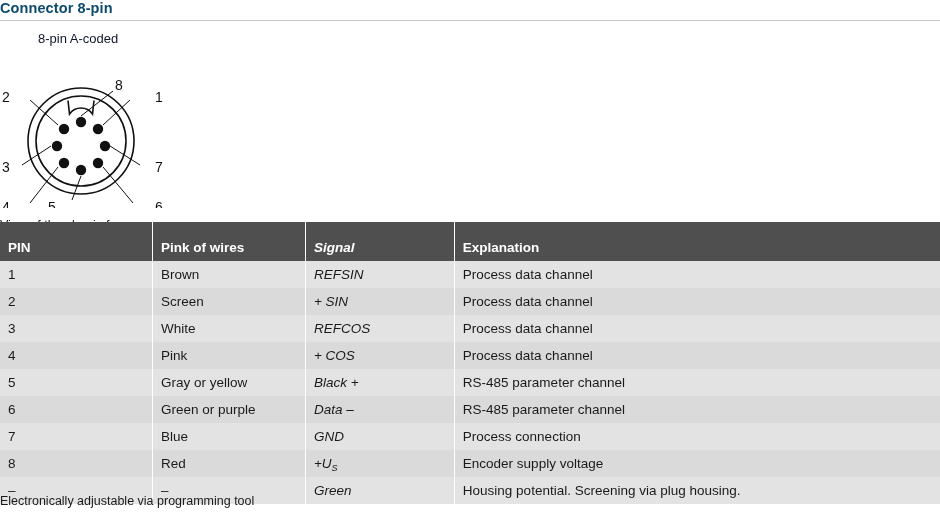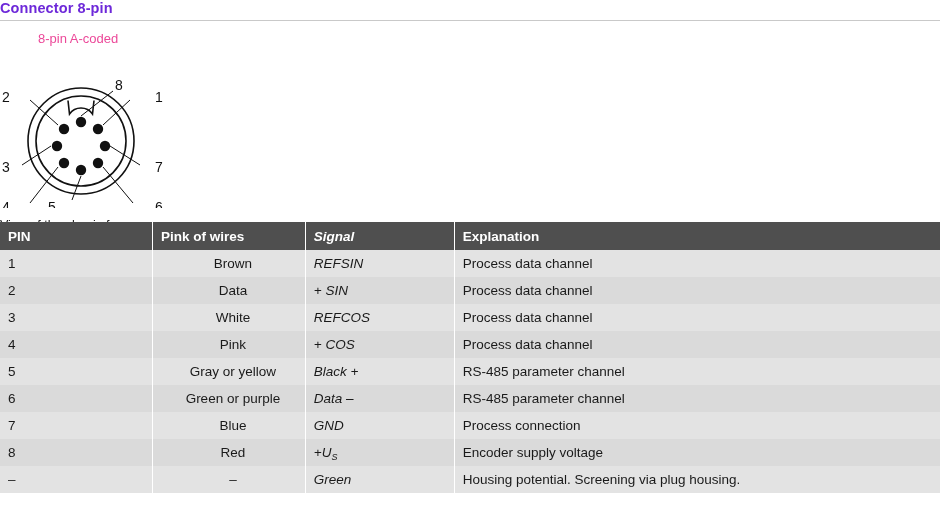--- a/index.html
+++ b/index.html
@@ -19,21 +19,21 @@
     position: relative;
     width: 940px;
     height: 513px;
   }
   .section-title {
     position: absolute;
     left: 0;
     top: 0;
     font-size: 14.5px;
     font-weight: bold;
-    color: #6d28d9;
+    color: #0c4a6e;
     letter-spacing: 0.1px;
   }
   .divider {
     position: absolute;
     left: 0;
     top: 20px;
     width: 940px;
     height: 1px;
     background: #c9c9c9;
   }
@@ -44,21 +44,21 @@
     left: 0;
     top: 28px;
     width: 300px;
     height: 180px;
   }
   .diagram-caption {
     position: absolute;
     left: 38px;
     top: 3px;
     font-size: 13px;
-    color: #ec4899;
+    color: #0f172a;
   }
   .diagram svg {
     position: absolute;
     left: 0;
     top: 0;
   }
   .view-note {
     position: absolute;
     left: 0;
     top: 190px;
@@ -74,36 +74,36 @@
     width: 940px;
     border-collapse: collapse;
     font-size: 13.5px;
   }
   .pin-table thead th {
     background: #4f4f4f;
     color: #ffffff;
     text-align: left;
     font-weight: bold;
     font-size: 13.5px;
-    padding: 7px 0 6px 8px;
+    padding: 18px 0 6px 8px;
     height: 15px;
     vertical-align: middle;
   }
   .pin-table tbody td {
     padding: 6px 0 6px 8px;
     vertical-align: middle;
     color: #1a1a1a;
     background: #e3e3e3;
     height: 15px;
   }
   .pin-table tbody tr:nth-child(even) td {
     background: #dadada;
   }
   .col-pin { width: 150px; }
-  .col-color { width: 149px; text-align: center; }
+  .col-color { width: 149px; }
   .col-signal { width: 144px; font-style: italic; }
   .col-expl { width: 497px; }
   .pin-table tbody td.cell-border-right,
   .pin-table thead th.cell-border-right {
     border-right: 1px solid #ffffff;
   }
   .footnote {
     position: absolute;
     left: 0;
     top: 494px;
@@ -176,21 +176,21 @@
     </thead>
     <tbody id="table-body">
         <tr>
           <td class="col-pin cell-border-right">1</td>
           <td class="col-color cell-border-right">Brown</td>
           <td class="col-signal cell-border-right">REFSIN</td>
           <td class="col-expl">Process data channel</td>
         </tr>
         <tr>
           <td class="col-pin cell-border-right">2</td>
-          <td class="col-color cell-border-right">Data</td>
+          <td class="col-color cell-border-right">Screen</td>
           <td class="col-signal cell-border-right">+ SIN</td>
           <td class="col-expl">Process data channel</td>
         </tr>
         <tr>
           <td class="col-pin cell-border-right">3</td>
           <td class="col-color cell-border-right">White</td>
           <td class="col-signal cell-border-right">REFCOS</td>
           <td class="col-expl">Process data channel</td>
         </tr>
         <tr>
@@ -225,14 +225,15 @@
         </tr>
         <tr>
           <td class="col-pin cell-border-right">–</td>
           <td class="col-color cell-border-right">–</td>
           <td class="col-signal cell-border-right">Green</td>
           <td class="col-expl">Housing potential. Screening via plug housing.</td>
         </tr>
       </tbody>
   </table>
 
+  <div class="footnote">Electronically adjustable via programming tool</div>
 
 </div>
 
 </body></html>

